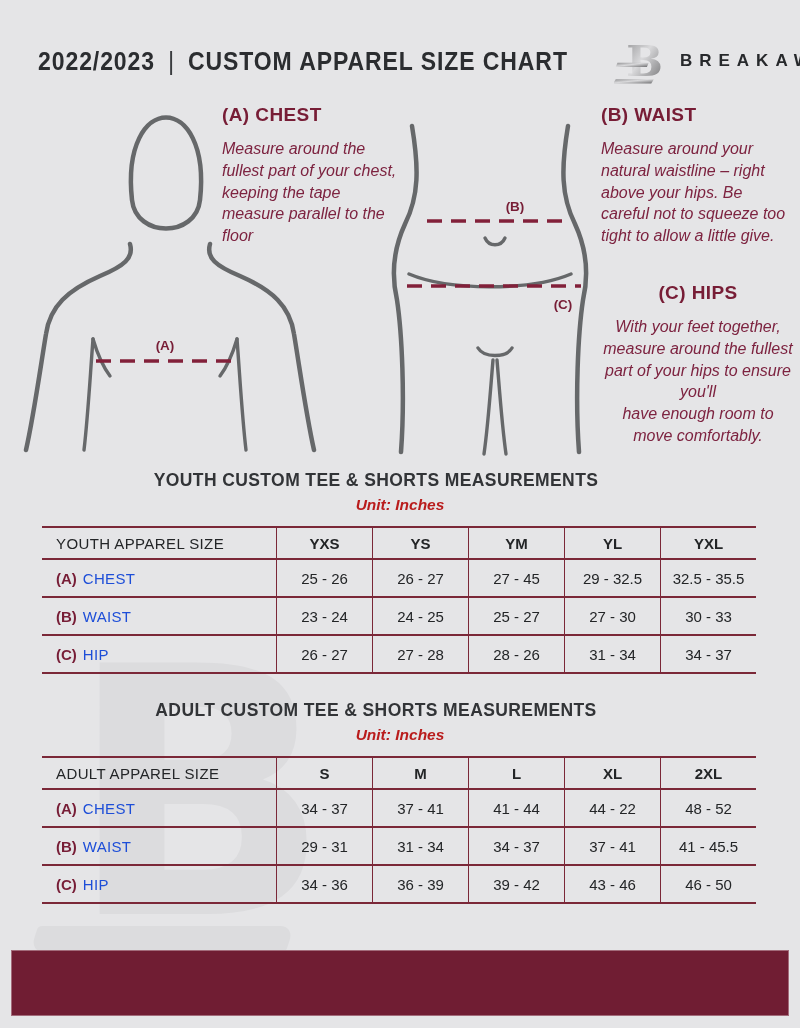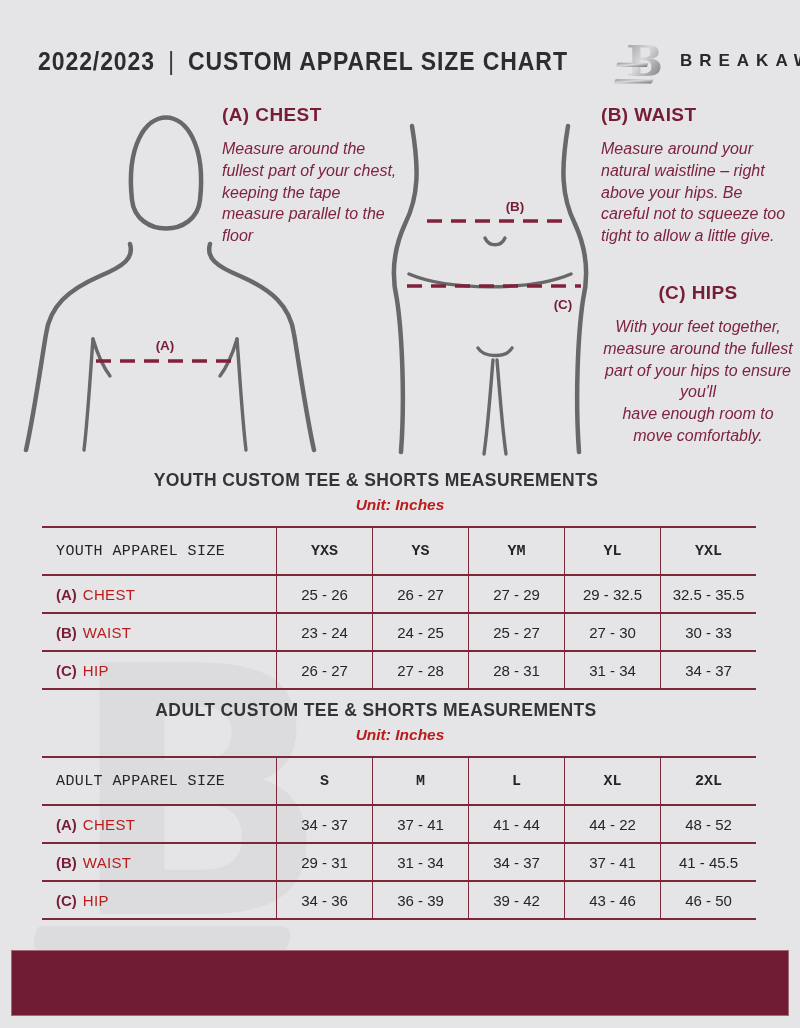--- a/index.html
+++ b/index.html
@@ -72,31 +72,31 @@
   .youth-title { top:470px; } .youth-unit { top:496px; }
   .adult-title { top:700px; } .adult-unit { top:726px; }
   .sizetable {
     position:absolute; left:42px; width:714px; z-index:1;
     border-bottom:2px solid #7b2838;
   }
   .youth-table { top:526px; }
   .adult-table { top:756px; }
   .trow { display:grid; grid-template-columns:234px repeat(5, 96px); }
   .trow { border-top:2px solid #7b2838; height:38px; }
-  .trow.head { height:48px;font-family:Liberation Mono, monospace; }
+  .trow.head { height:32px; }
   .trow > div {
     display:flex; align-items:center; justify-content:center;
     font-size:15px; color:#232527;
   }
   .trow > div:nth-child(n+2) { border-left:1.6px solid #7b2838; }
   .trow > div:first-child { justify-content:flex-start; padding-left:14px; }
   .col-head { font-weight:700; }
   .rowlabel-cell { gap:6px; font-size:16px; }
   .row-prefix { color:#771d36; font-weight:800; }
-  .row-label { color:#b91c1c; font-weight:500; letter-spacing:.3px;text-align:right; }
+  .row-label { color:#1d4ed8; font-weight:500; letter-spacing:.3px;text-align:right; }
   .first-head { font-size:15px; letter-spacing:.4px; color:#2e3032; font-weight:400; }
   
   .footer-bar {
     position:absolute; left:11px; top:950px; width:778px; height:66px;
     background:#701d33; z-index:2; border:1px solid rgba(255,255,255,.35);
   }
 </style>
 </head>
 <body>
 
@@ -180,21 +180,21 @@
       <div class="col-head">YL</div>
       <div class="col-head">YXL</div>
     </div>
     <div class="trow">
       <div class="rowlabel-cell">
         <span class="row-prefix">(A)</span>
         <span class="row-label">CHEST</span>
       </div>
       <div>25 - 26</div>
       <div>26 - 27</div>
-      <div>27 - 29</div>
+      <div>27 - 45</div>
       <div>29 - 32.5</div>
       <div>32.5 - 35.5</div>
     </div>
     <div class="trow">
       <div class="rowlabel-cell">
         <span class="row-prefix">(B)</span>
         <span class="row-label">WAIST</span>
       </div>
       <div>23 - 24</div>
       <div>24 - 25</div>
@@ -202,21 +202,21 @@
       <div>27 - 30</div>
       <div>30 - 33</div>
     </div>
     <div class="trow">
       <div class="rowlabel-cell">
         <span class="row-prefix">(C)</span>
         <span class="row-label">HIP</span>
       </div>
       <div>26 - 27</div>
       <div>27 - 28</div>
-      <div>28 - 31</div>
+      <div>28 - 26</div>
       <div>31 - 34</div>
       <div>34 - 37</div>
     </div>
   </div>
 
   <div class="section-title adult-title">ADULT CUSTOM TEE &amp; SHORTS MEASUREMENTS</div>
   <div class="section-unit adult-unit">Unit: Inches</div>
 
   <div class="sizetable adult-table">
     <div class="trow head">

